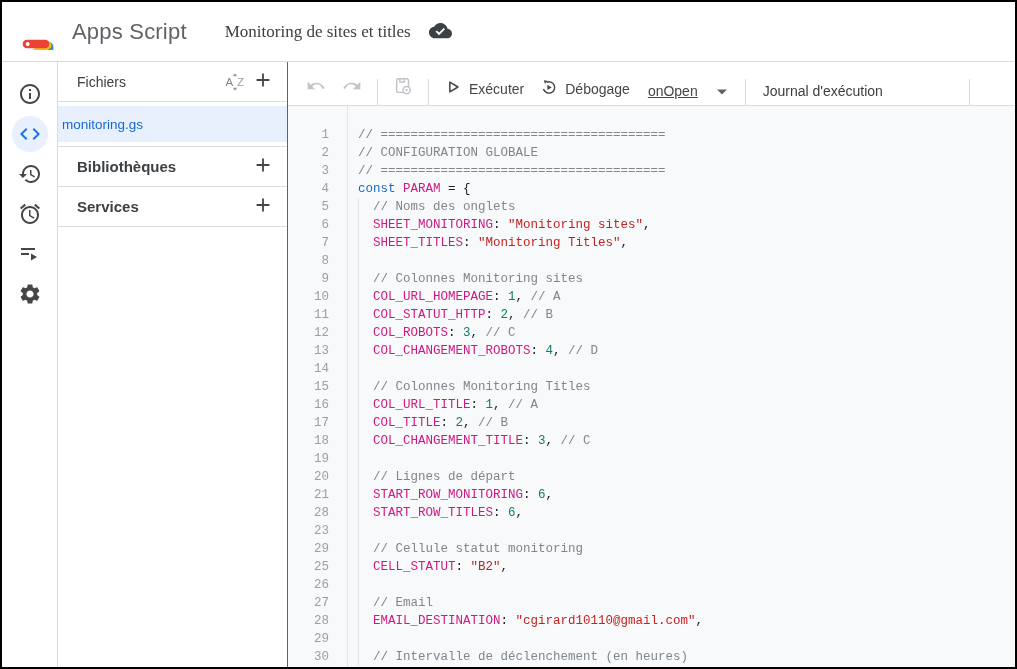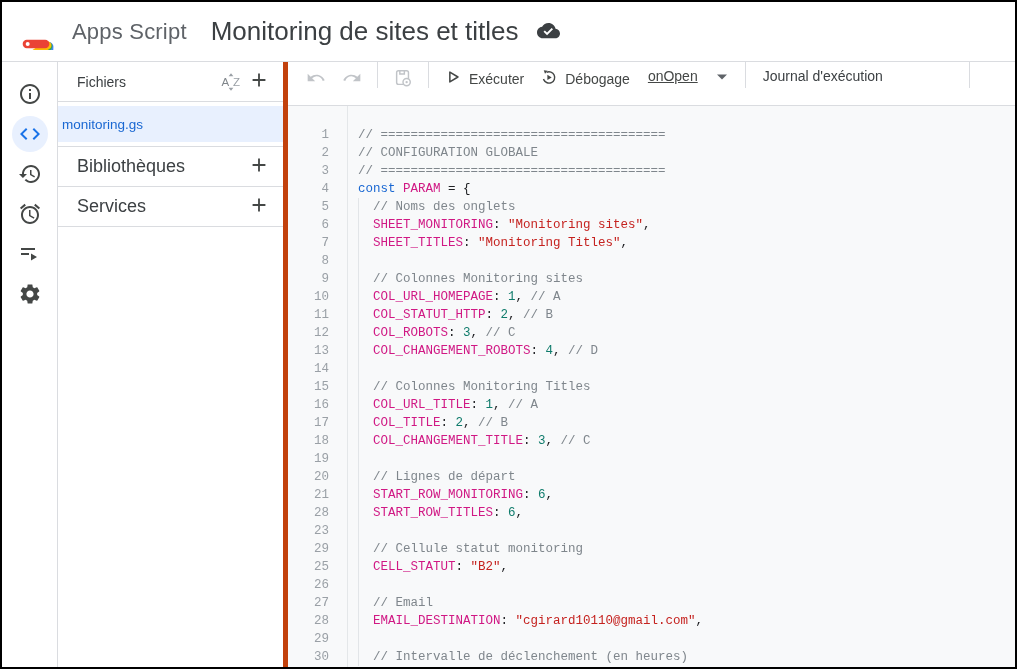--- a/index.html
+++ b/index.html
@@ -8,49 +8,49 @@
     position:relative; width:1017px; height:669px;
     border:2px solid #000; background:#6d28d9; overflow:hidden;
     font-family:"Liberation Sans", sans-serif;
     display:flex; flex-direction:column;
   }
   
   .hdr { height:60px; flex:0 0 60px; display:flex; align-items:center;
          padding:0 16px 0 18px; border-bottom:1px solid #dadce0; background:#fff; }
   .logo { width:42px; height:38px; display:flex; align-items:center; justify-content:center; cursor:pointer; }
   .app-name { font-size:22px; color:#5f6368; margin-left:10px; letter-spacing:.2px; }
-  .proj-title { font-size:26px; color:#3c4043; margin-left:24px; cursor:text; }
+  .proj-title { font-size:17px; color:#3c4043; margin-left:38px; cursor:text;font-family:Liberation Serif, serif; }
   .cloud-ic { margin-left:18px; display:flex; align-items:center; }
   
   .body-row { flex:1; display:flex; min-height:0; }
   
   .rail { width:56px; background:#fff; border-right:1px solid #dadce0;
           display:flex; flex-direction:column; align-items:center; padding-top:12px; }
   .rail-btn { width:40px; height:40px; border:none; background:none; display:flex;
               align-items:center; justify-content:center; cursor:pointer; }
   .rail-pill { width:36px; height:36px; border-radius:50%; display:flex;
                align-items:center; justify-content:center; }
   .rail-btn.active .rail-pill { background:#e8f0fe; }
   
-  .fpanel { width:230px; background:#fff; border-right:5px solid #c2410c; display:flex; flex-direction:column; }
+  .fpanel { width:230px; background:#fff; border-right:1px solid #c2410c; display:flex; flex-direction:column; }
   .fp-header { height:40px; flex:0 0 40px; display:flex; align-items:center;
                padding:0 10px 0 19px; border-bottom:1px solid #dadce0; }
   .fp-title { flex:1; font-size:14px; font-weight:500; color:#3c4043; }
   .icon-btn { width:28px; height:28px; border:none; background:none; display:flex;
               align-items:center; justify-content:center; cursor:pointer; }
   .fp-filelist { padding:4px 0; border-bottom:1px solid #dadce0; }
   .fp-file { height:36px; display:flex; align-items:center; padding-left:4px;
              font-size:13.5px; color:#1967d2; background:#e8f0fe; cursor:pointer; }
   .fp-section { height:40px; display:flex; align-items:center;
                 padding:0 10px 0 19px; border-bottom:1px solid #dadce0; }
-  .fp-section-label { flex:1; font-size:18px; font-weight:400; color:#3c4043; }
+  .fp-section-label { flex:1; font-size:15px; font-weight:700; color:#3c4043; }
   
   .edcol { flex:1; display:flex; flex-direction:column; min-width:0; }
   .toolbar { height:44px; flex:0 0 44px; background:#fff; border-bottom:1px solid #dadce0;
-             display:flex; align-items:flex-start; padding:0 10px; }
+             display:flex; align-items:flex-end; padding:0 10px; }
   .tb-btn { border:none; background:none; display:flex; align-items:center; gap:7px;
             padding:6px 8px; cursor:pointer; font-size:14px; color:#444746;
             font-family:"Liberation Sans",sans-serif; }
   .tb-btn.disabled { cursor:default; }
   .tb-divider { width:1px; height:26px; background:#dadce0; margin:0 7px; }
   .fn-select { display:flex; align-items:center; gap:18px; padding:6px 10px; cursor:pointer;
                font-size:14px; color:#444746;text-decoration:underline; }
   .tb-text-btn { border:none; background:none; font-size:14px; color:#3c4043; cursor:pointer;
                  padding:6px 10px; font-family:"Liberation Sans",sans-serif; }
   

